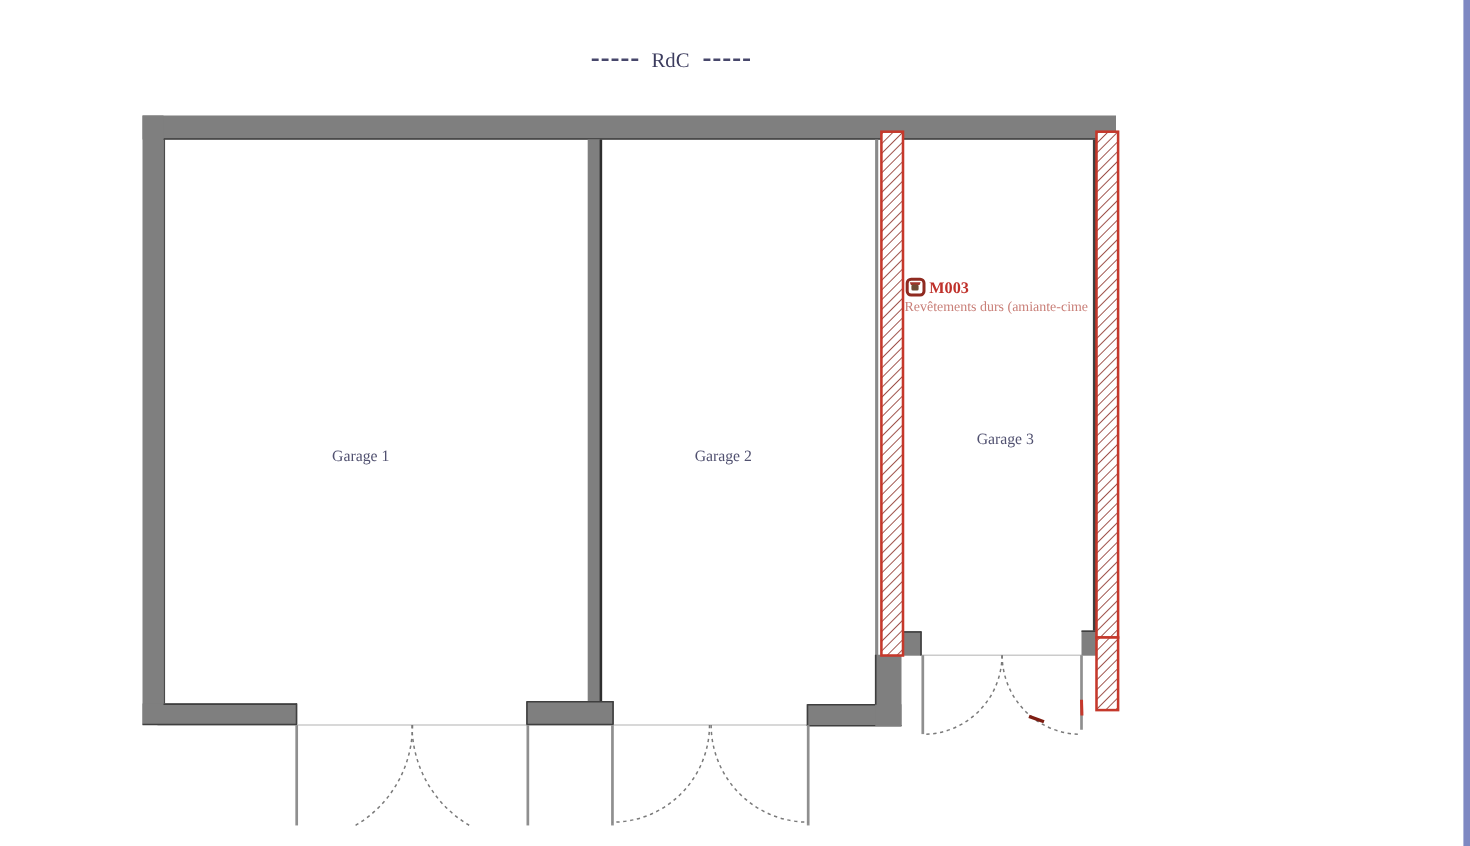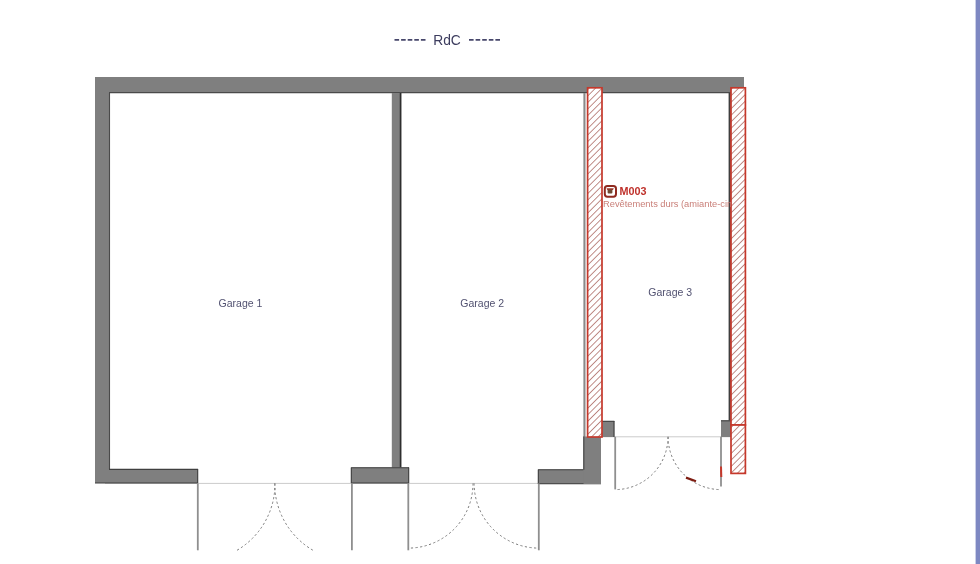--- a/index.html
+++ b/index.html
@@ -1,17 +1,17 @@
 <!DOCTYPE html>
 <html><head>
 <meta charset="utf-8">
 <style>
   html,body{margin:0;padding:0;background:#ffffff;}
   #stage{position:relative;width:980px;height:564px;background:#ffffff;overflow:hidden;
-         font-family:Liberation Sans, sans-serif;}
+         font-family:Liberation Serif, serif;}
   svg{position:absolute;left:0;top:0;filter:blur(0.33px);}
 </style>
 </head>
 <body>
 <div id="stage">
 <svg width="980" height="564" viewBox="0 0 980 564">
   <defs>
     <pattern id="hatch" width="4.6" height="4.6" patternUnits="userSpaceOnUse" patternTransform="rotate(45)">
       <rect width="4.6" height="4.6" fill="#ffffff"></rect>
       <line x1="0" y1="0" x2="0" y2="4.6" stroke="#9e5049" stroke-width="1.3"></line>

